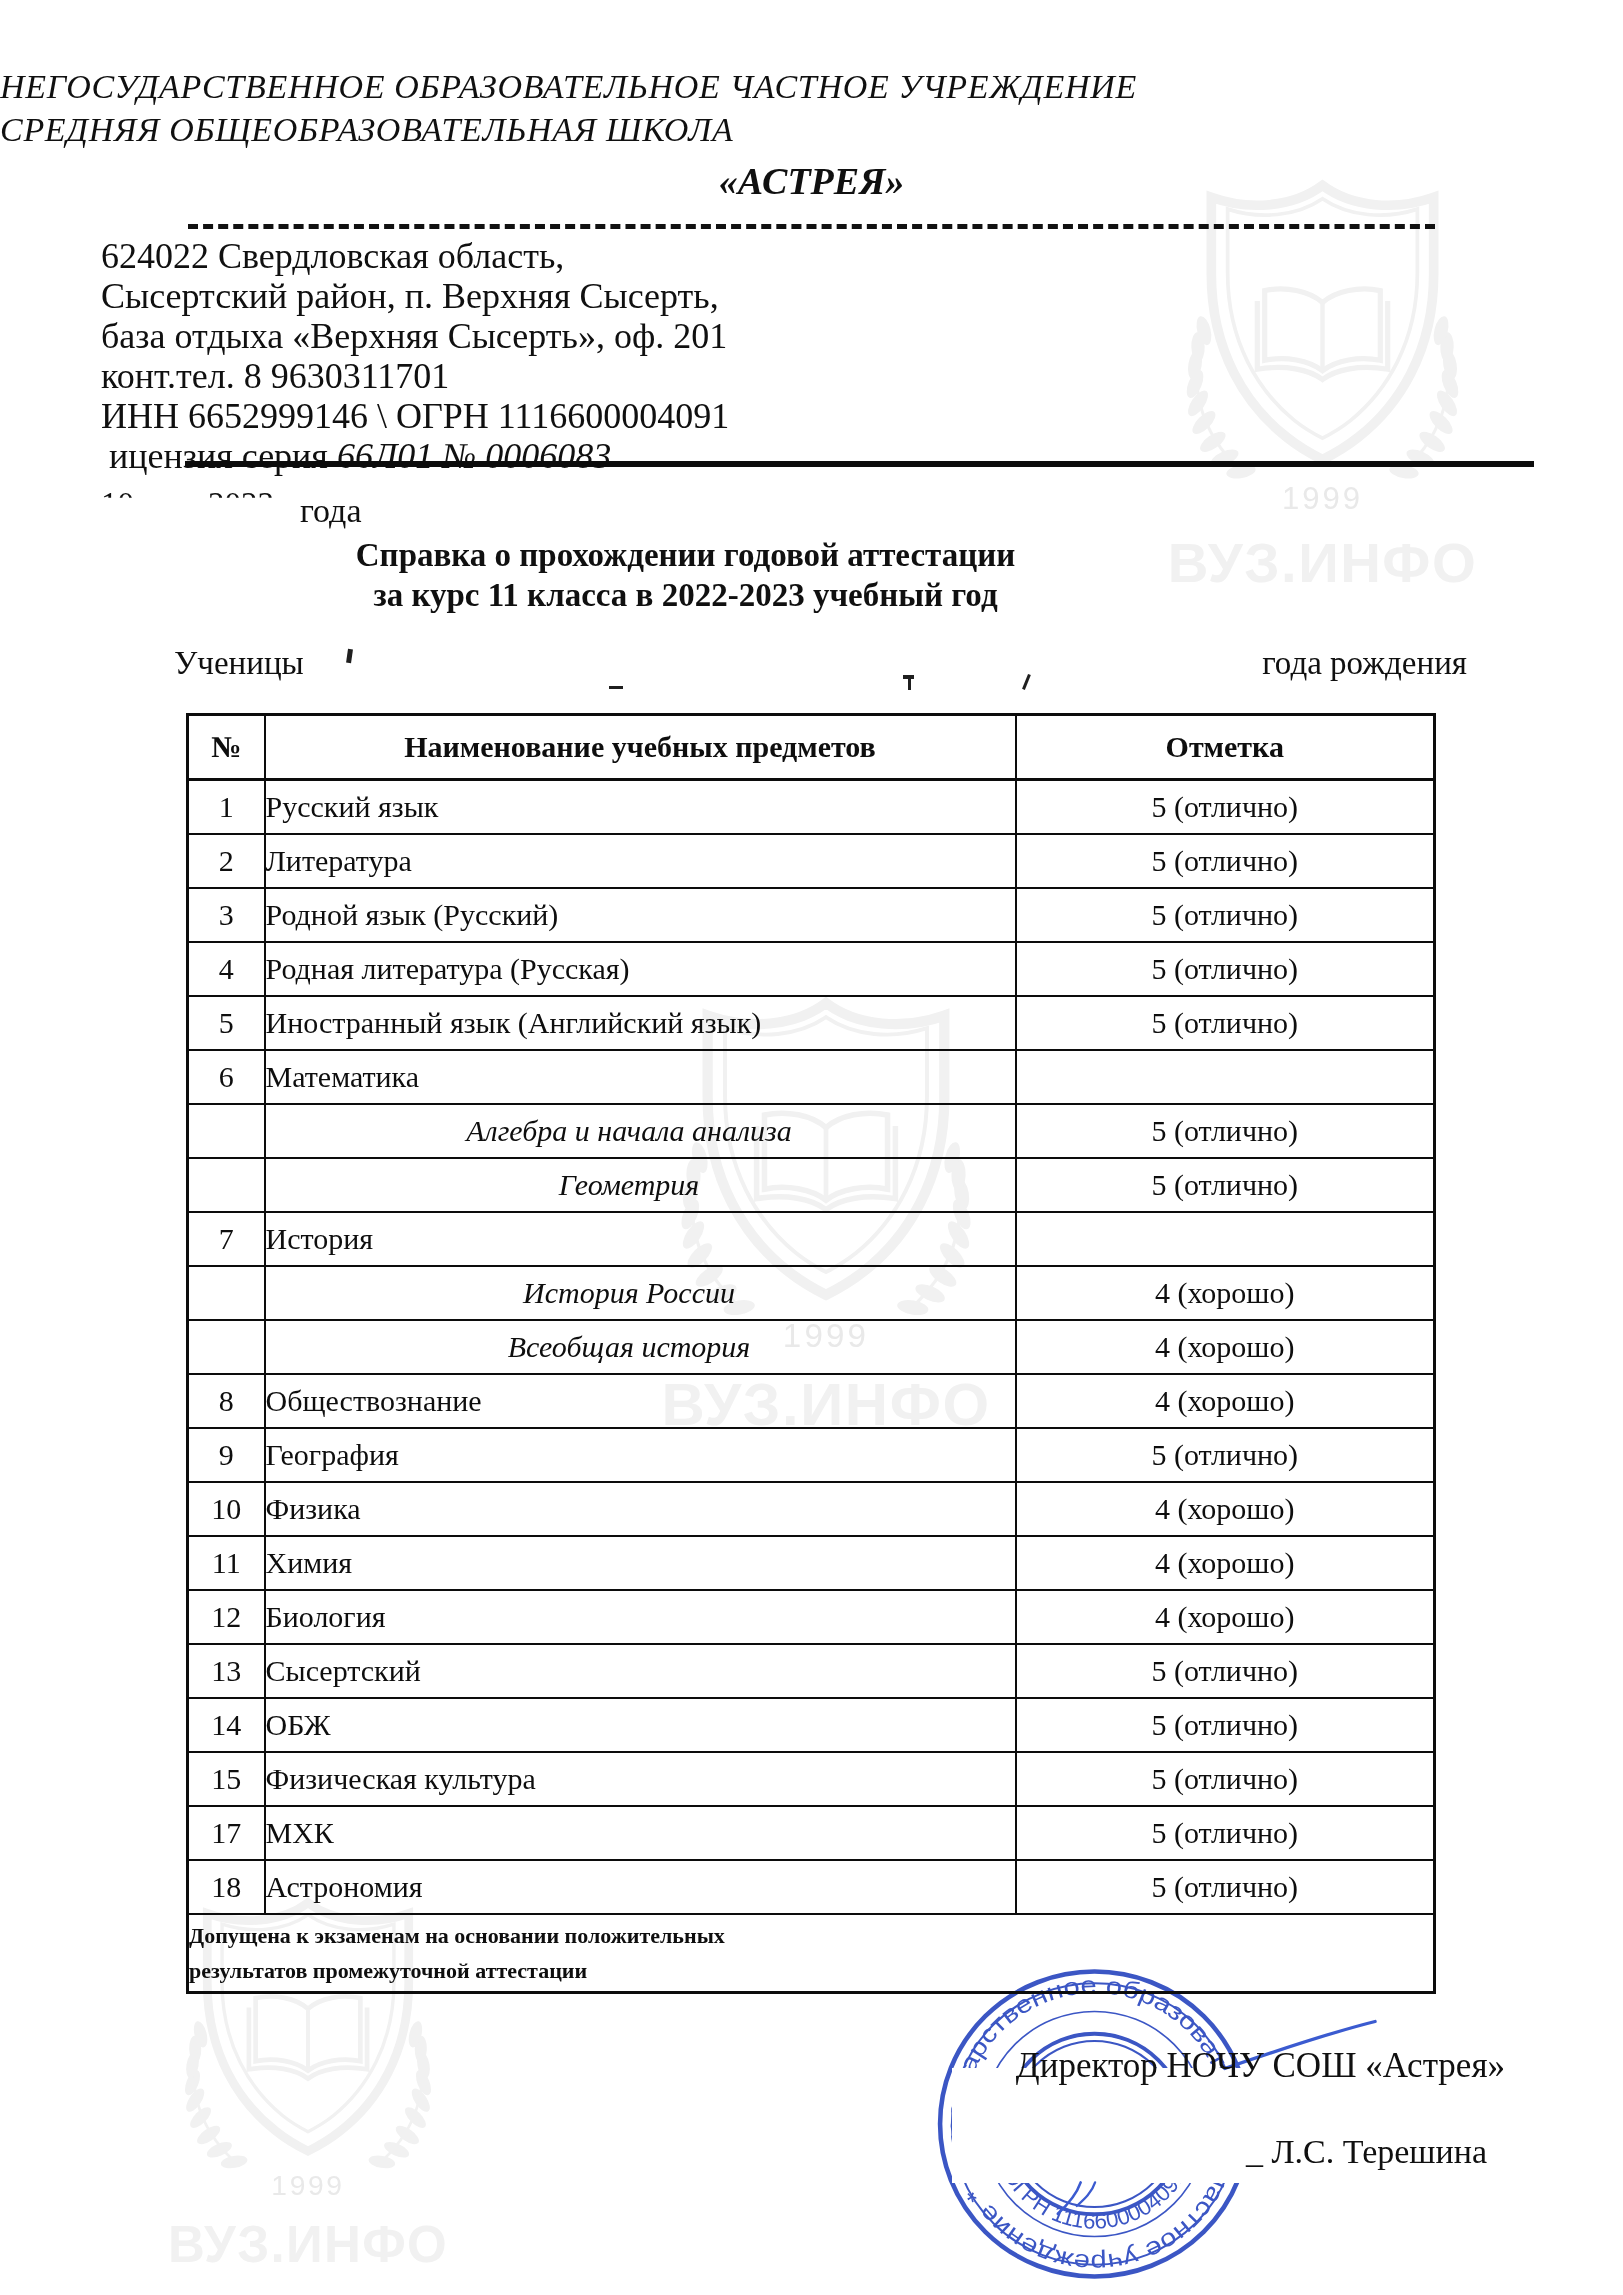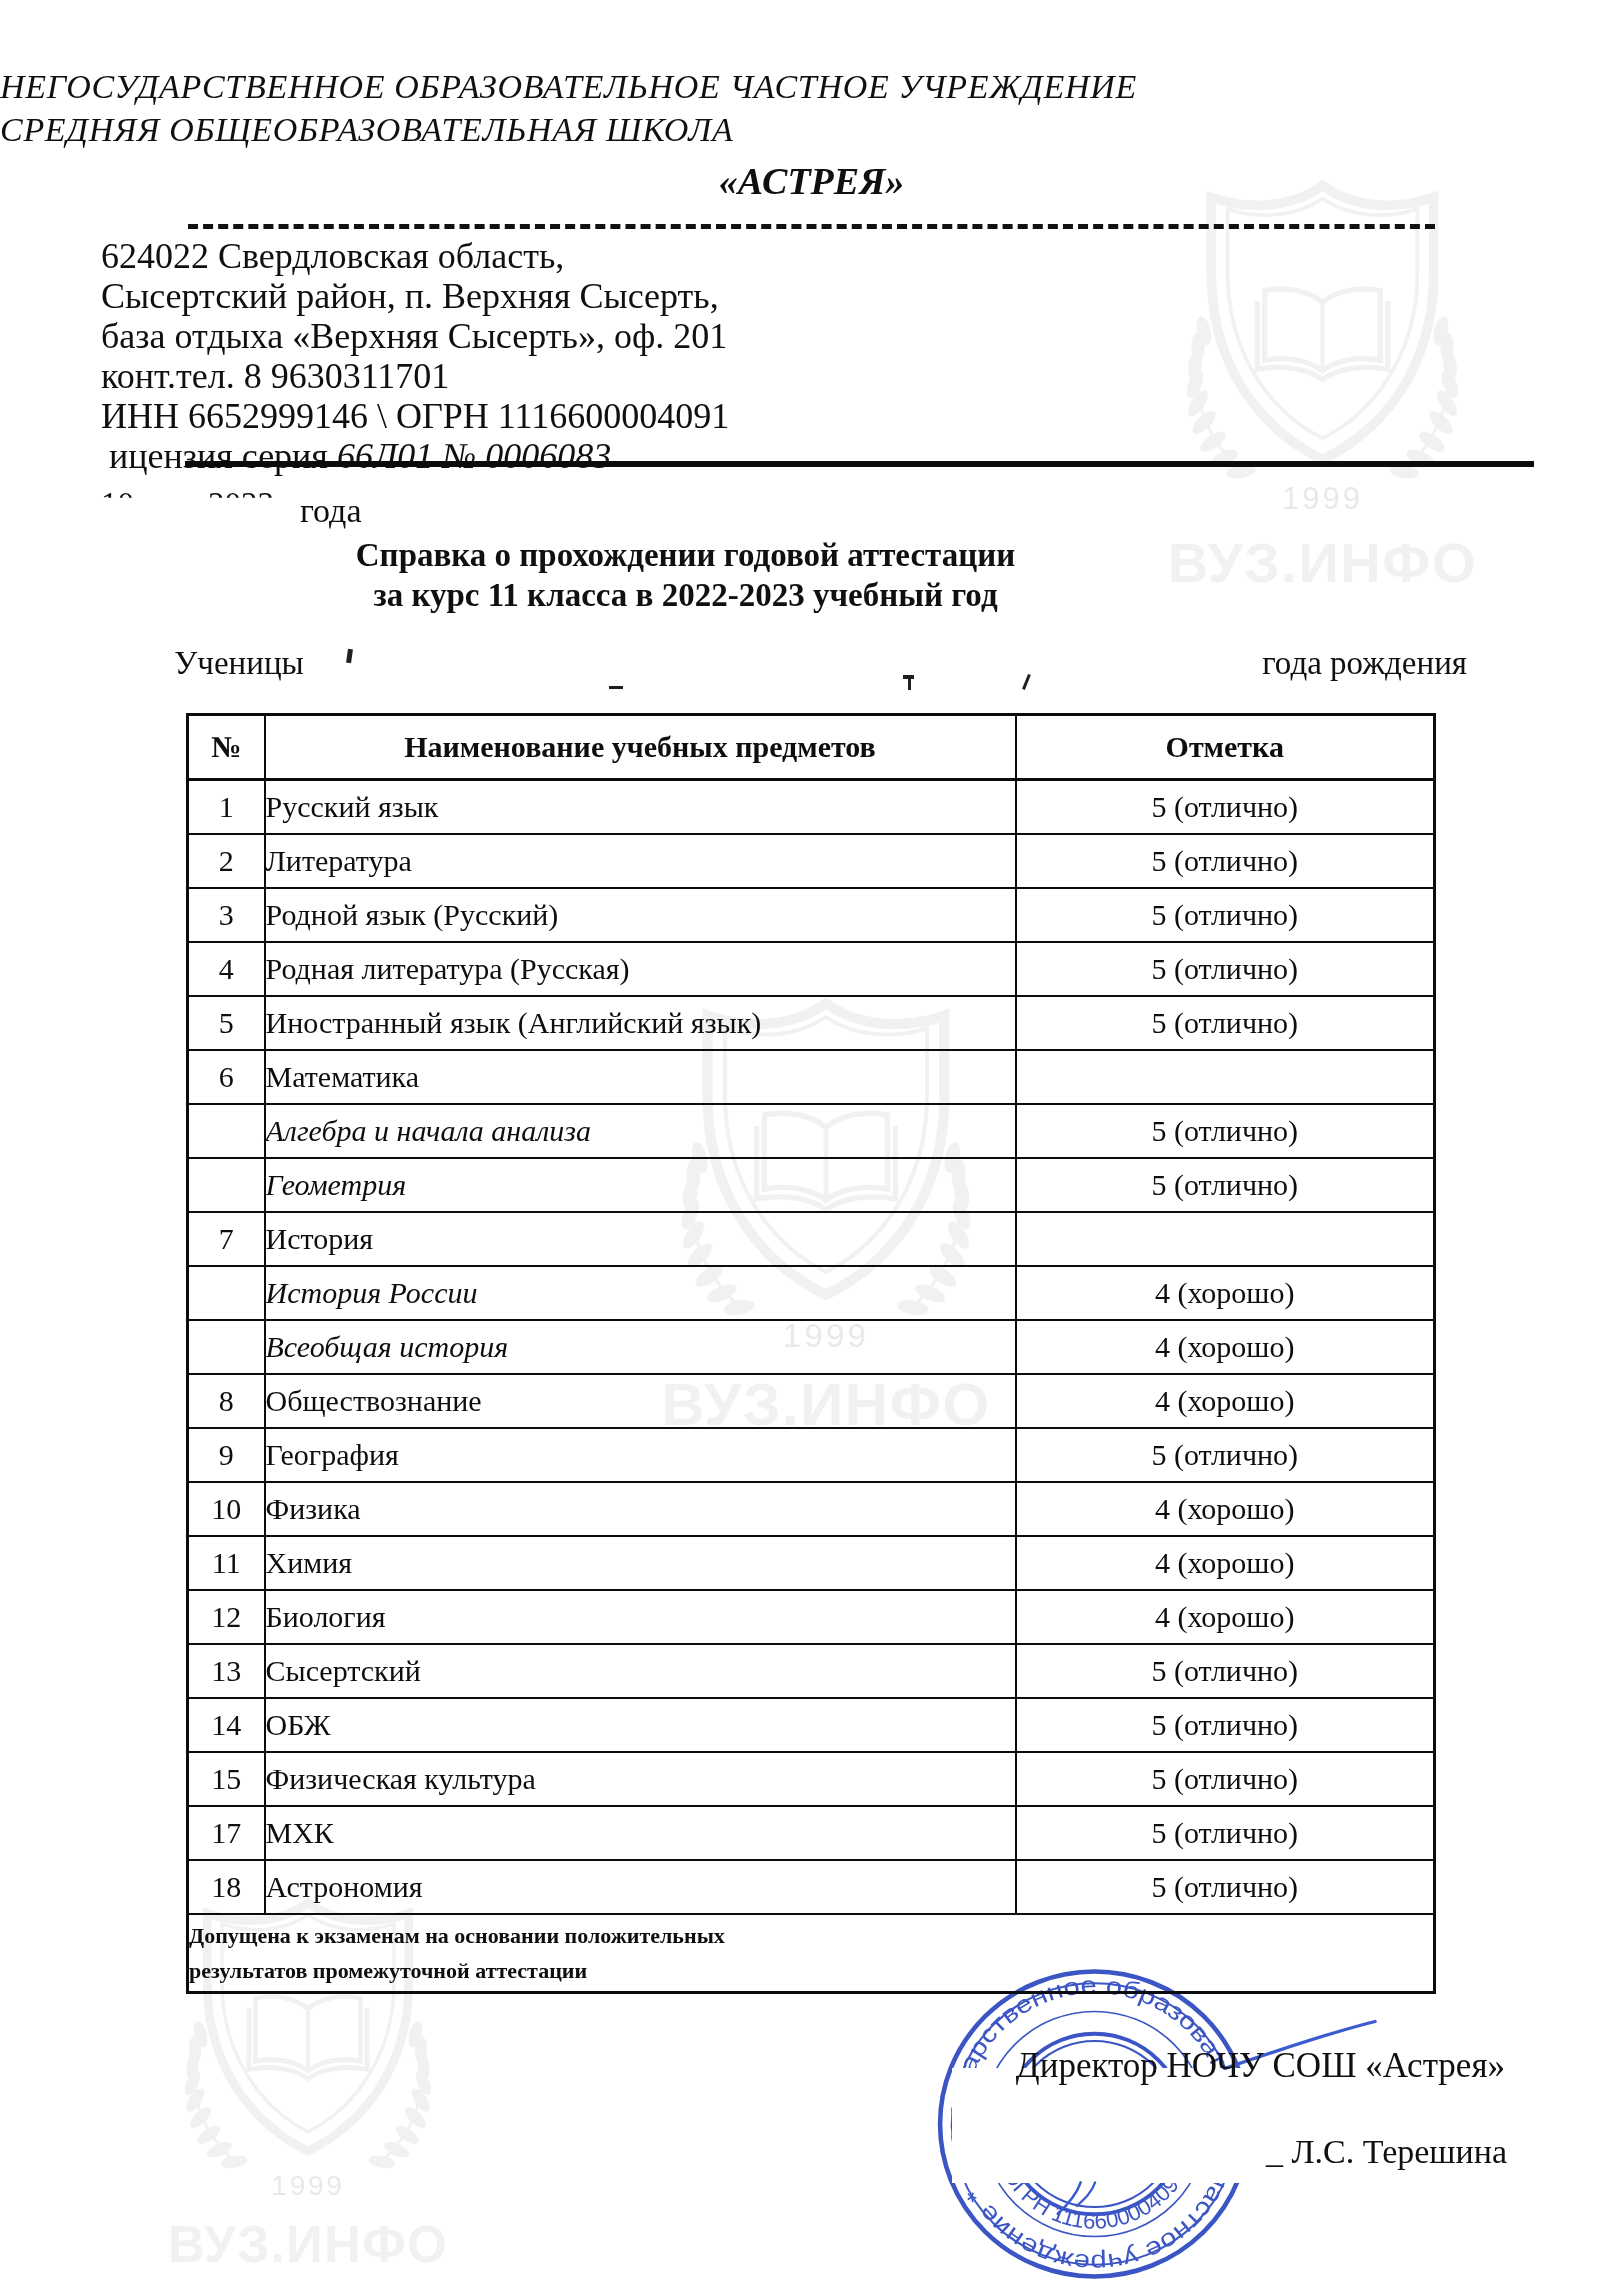--- a/index.html
+++ b/index.html
@@ -38,27 +38,27 @@
     position:absolute;left:186px;top:713px;width:1247px;
     border-collapse:collapse;table-layout:fixed;
     font-size:30px;color:#0e0e0e;
   }
   table.grades th,table.grades td{border:2px solid #0c0c0c;padding:0;vertical-align:middle;background:transparent;}
   table.grades{border:3.3px solid #0c0c0c;}
   table.grades thead th{height:62px;font-weight:bold;text-align:center;border-bottom-width:3.3px;}
   table.grades tbody tr{height:54px;}
   td.c-num{text-align:center;}
   td.c-subj{text-align:left;padding-left:17px;}
-  td.c-subj.sub{text-align:left;padding-right:22px;font-style:italic;}
+  td.c-subj.sub{text-align:center;padding-right:22px;font-style:italic;}
   td.c-mark{text-align:center;}
   tfoot td{height:73px;border-top-width:3.3px;}
   .tfoot-text{text-align:left;font-weight:bold;font-size:22px;line-height:35px;padding:3.9px 5.2px 2.6px 0;}
   
   .director{right:118px;top:2046px;font-size:35px;white-space:nowrap;z-index:8;}
-  .sig-name{right:116px;top:2133px;font-size:34px;white-space:nowrap;z-index:8;}
+  .sig-name{right:136px;top:2133px;font-size:34px;white-space:nowrap;z-index:8;}
   
   .stamp-svg{left:932px;top:1965px;z-index:2;opacity:.92;}
   .stamp-svg text{font-family:"Liberation Sans","DejaVu Sans",sans-serif;}
   .white-patch{background:#ffffff;}
   .patch-stamp{left:952px;top:2068px;width:422px;height:115px;z-index:4;}
   .sig-stroke-svg{left:0;top:0;z-index:6;pointer-events:none;}
   
   .wm{z-index:0;overflow:visible;}
   .wm text{font-family:"Liberation Sans","DejaVu Sans",sans-serif;}
   

